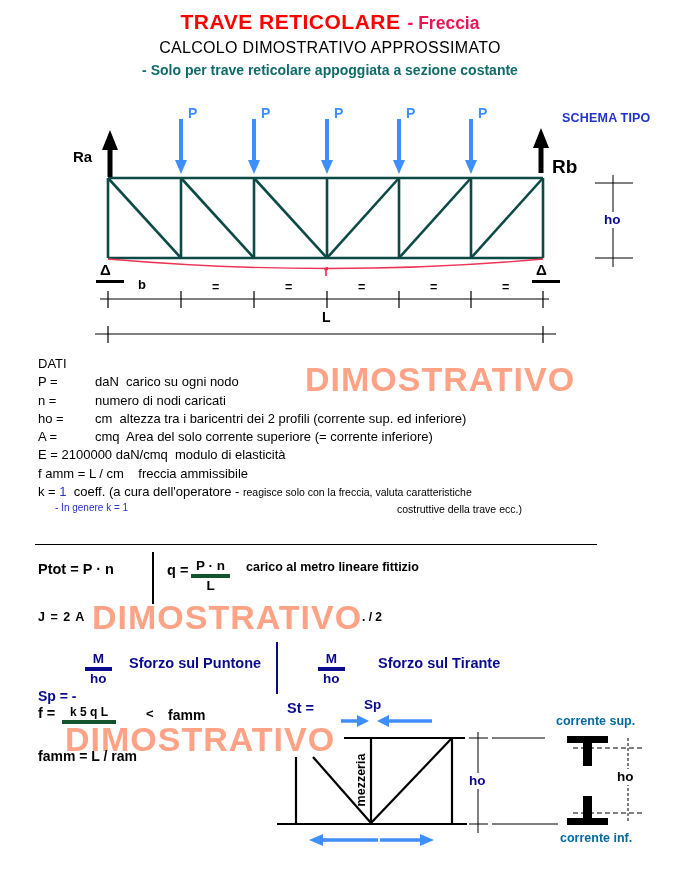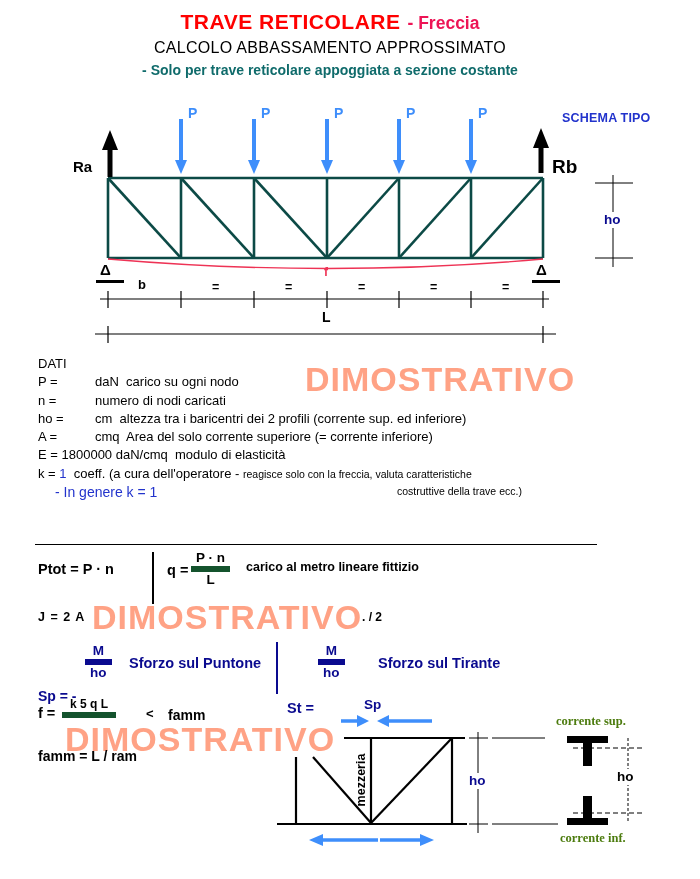--- a/index.html
+++ b/index.html
@@ -7,48 +7,48 @@
         font-family:"Liberation Sans",sans-serif;color:#000;}
   .abs{position:absolute;line-height:1.15;white-space:nowrap;}
   .b{font-weight:bold;}
   .center{left:0;width:660px;text-align:center;}
   .t-red{color:#FF0000;font-size:21px;font-weight:bold;letter-spacing:.5px;}
   .t-pink{color:#ED1455;font-size:17.5px;font-weight:bold;margin-left:7px;}
   .hdr2{font-size:16px;letter-spacing:.3px;}
   .hdr3{font-size:14px;font-weight:bold;color:#0F6B6B;}
   .navy{color:#0A0A8F;}
   .accent{color:#2233CC;}
-  .tealtxt{color:#4d7c0f;font-family:Liberation Serif, serif;}
+  .tealtxt{color:#0369a1;}
   .bluearrow{color:#3E8EFB;}
   .redtxt{color:#EE3355;}
   .wm{font-size:34px;font-weight:bold;color:#FFA285;letter-spacing:1px;}
   .dati{left:38px;top:355px;font-size:13px;font-weight:normal;line-height:18.3px;}
   .drow .dsym{display:inline-block;min-width:57px;white-space:pre;}
   .drow .ddesc{white-space:pre;}
   .ksmall{font-size:10.5px;white-space:pre;}
   .k2{position:relative;height:16px;}
   .frac{display:inline-block;text-align:center;vertical-align:middle;}
-  .frac .num{display:block;border-bottom:6px solid #14532d;padding:0 5px;}
+  .frac .num{display:block;border-bottom:4px solid #14532d;padding:0 5px;margin-top:8px;}
   .frac .den{display:block;padding:0 5px;}
   .frac.navyf .num{border-bottom-color:#0A0A8F;}
   .vdiv{border-left:2px solid #000;width:0;}
   .rule{border-top:1.2px solid #000;height:0;}
   .supline{border-top:3px solid #000;height:0;}
   .whbg{background:#fff;padding:0 2px;}
   .rot{transform:rotate(-90deg);transform-origin:center center;text-align:center;}
 </style>
 </head>
 <body>
 
 <div class="page">
 
   <div class="abs center" style="top:10px;">
     <span class="t-red">TRAVE RETICOLARE</span><span class="t-pink">- Freccia</span>
   </div>
-  <div class="abs center hdr2" style="top:39px;">CALCOLO ABBASSAMENTO APPROSSIMATO</div>
+  <div class="abs center hdr2" style="top:39px;">CALCOLO DIMOSTRATIVO APPROSSIMATO</div>
   <div class="abs center hdr3" style="top:62px;">- Solo per trave reticolare appoggiata a sezione costante</div>
 
   <svg class="abs" style="left:0;top:0;" width="700" height="879" viewBox="0 0 700 879">
 
     <g stroke="#0C4A46" stroke-width="2.6" fill="none">
       <line x1="108" y1="178" x2="543" y2="178"></line>
       <line x1="108" y1="258" x2="543" y2="258"></line>
       <line x1="108" y1="178" x2="108" y2="258"></line>
       <line x1="181" y1="178" x2="181" y2="258"></line>
       <line x1="254" y1="178" x2="254" y2="258"></line>
@@ -150,21 +150,21 @@
       <rect x="583" y="796" width="9" height="23"></rect>
       <rect x="567" y="818" width="41" height="7"></rect>
     </g>
     <g stroke="#000" stroke-width="1">
       <line x1="573" y1="748" x2="642" y2="748" stroke-dasharray="5,3"></line>
       <line x1="573" y1="813" x2="642" y2="813" stroke-dasharray="5,3"></line>
       <line x1="628" y1="738" x2="628" y2="823" stroke-dasharray="3,2"></line>
     </g>
   </svg>
 
-  <div class="abs b" style="left:73px;top:158px;font-size:15px;">Ra</div>
+  <div class="abs b" style="left:73px;top:148px;font-size:15px;">Ra</div>
   <div class="abs b" style="left:552px;top:156px;font-size:19px;">Rb</div>
 
   <div class="abs b bluearrow" style="left:188px;top:105px;font-size:14px;">P</div>
   <div class="abs b bluearrow" style="left:261px;top:105px;font-size:14px;">P</div>
   <div class="abs b bluearrow" style="left:334px;top:105px;font-size:14px;">P</div>
   <div class="abs b bluearrow" style="left:406px;top:105px;font-size:14px;">P</div>
   <div class="abs b bluearrow" style="left:478px;top:105px;font-size:14px;">P</div>
 
   <div class="abs b accent" style="left:562px;top:111px;font-size:12.5px;letter-spacing:.2px;">SCHEMA TIPO</div>
 
@@ -184,26 +184,27 @@
   <div class="abs b" style="left:430px;top:280px;font-size:12.5px;">=</div>
   <div class="abs b" style="left:502px;top:280px;font-size:12.5px;">=</div>
   <div class="abs b" style="left:322px;top:309px;font-size:14px;">L</div>
 
   <div class="abs dati">
     <div>DATI</div>
     <div class="drow"><span class="dsym">P =</span><span class="ddesc">daN  carico su ogni nodo</span></div>
     <div class="drow"><span class="dsym">n =</span><span class="ddesc">numero di nodi caricati</span></div>
     <div class="drow"><span class="dsym">ho =</span><span class="ddesc">cm  altezza tra i baricentri dei 2 profili (corrente sup. ed inferiore)</span></div>
     <div class="drow"><span class="dsym">A =</span><span class="ddesc">cmq  Area del solo corrente superiore (= corrente inferiore)</span></div>
-    <div class="drow"><span class="dsym">E = 1800000</span><span class="ddesc"> daN/cmq  modulo di elasticità</span></div>
+    <div class="drow"><span class="dsym">E = 2100000</span><span class="ddesc"> daN/cmq  modulo di elasticità</span></div>
+    <div class="drow"><span class="dsym">f amm = L /</span><span class="ddesc"> cm    freccia ammissibile</span></div>
     <div class="drow">
       <span style="white-space:pre;">k = </span><span class="accent">1</span><span style="white-space:pre;">  coeff. (a cura dell'operatore - </span><span class="ksmall">reagisce solo con la freccia, valuta caratteristiche</span>
     </div>
     <div class="k2">
-      <span class="abs accent" style="left:17px;top:1px;font-size:14px;">- In genere k = 1</span>
+      <span class="abs accent" style="left:17px;top:1px;font-size:10px;">- In genere k = 1</span>
       <span class="abs ksmall" style="left:359px;top:2px;">costruttive della trave ecc.)</span>
     </div>
   </div>
 
   <div class="abs wm" style="left:305px;top:360px;">DIMOSTRATIVO</div>
   <div class="abs wm" style="left:92px;top:598px;">DIMOSTRATIVO</div>
   <div class="abs wm" style="left:65px;top:720px;">DIMOSTRATIVO</div>
 
   <div class="abs rule" style="left:35px;top:544px;width:562px;"></div>
 

